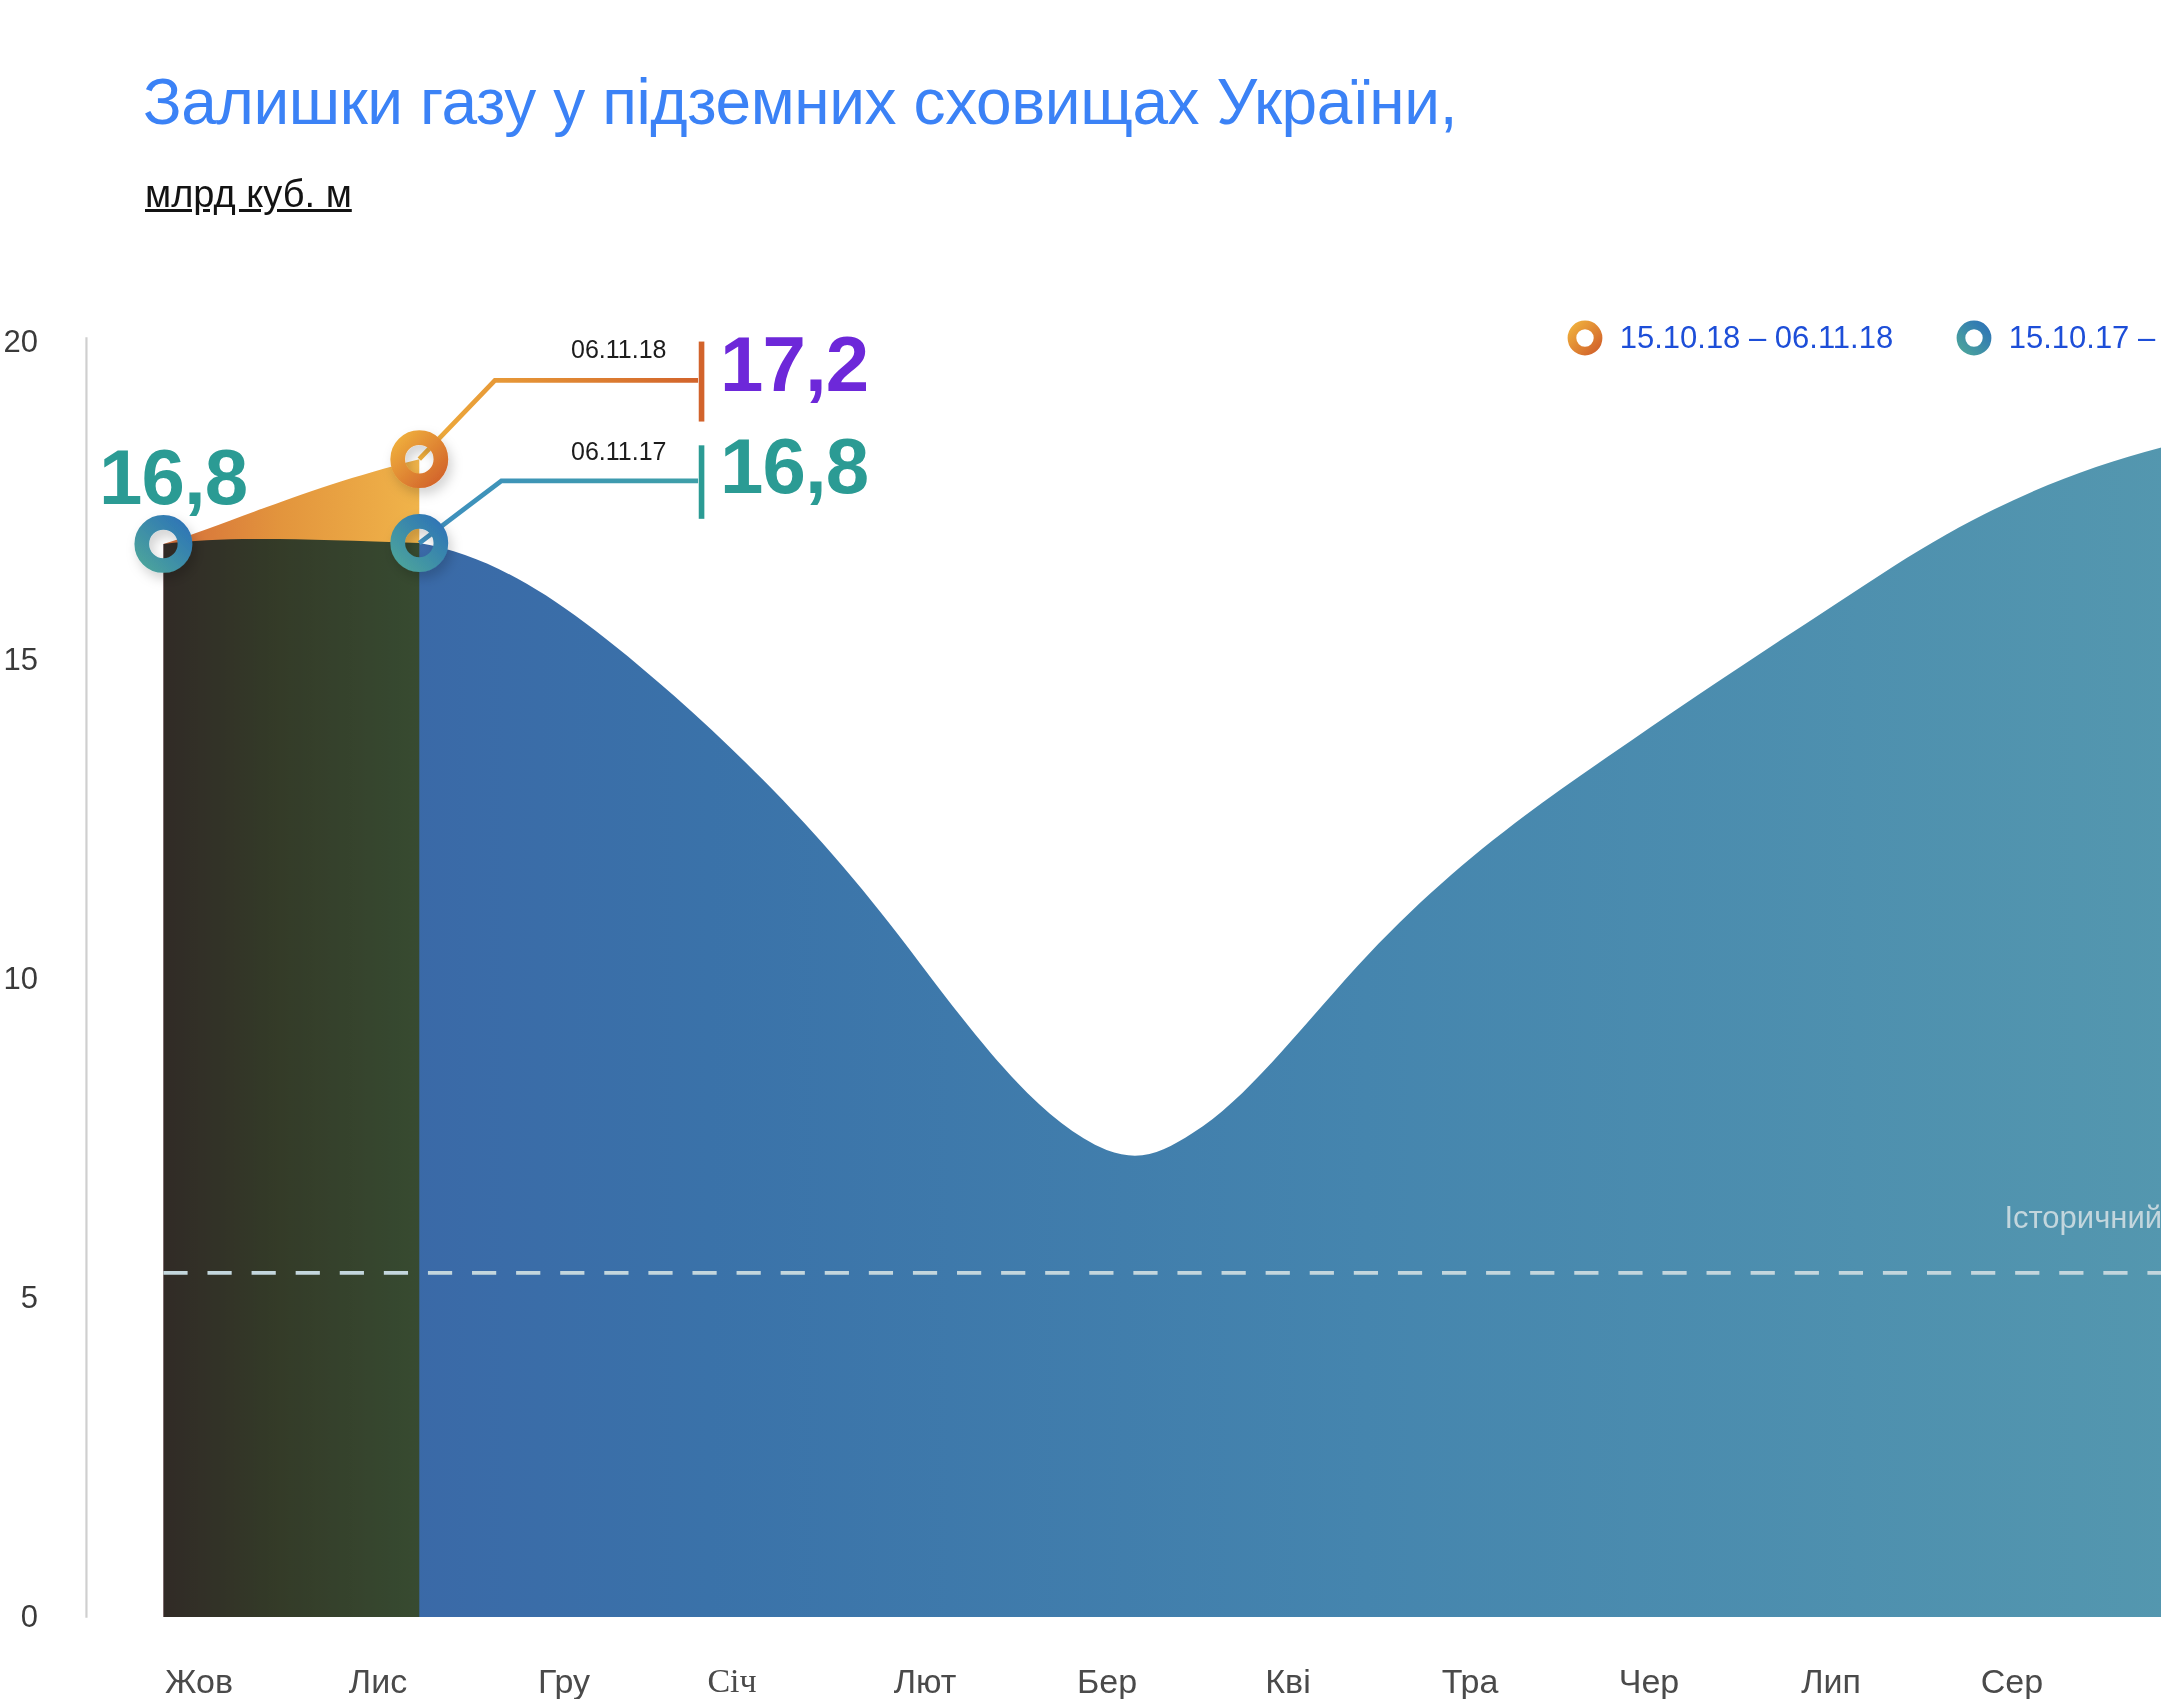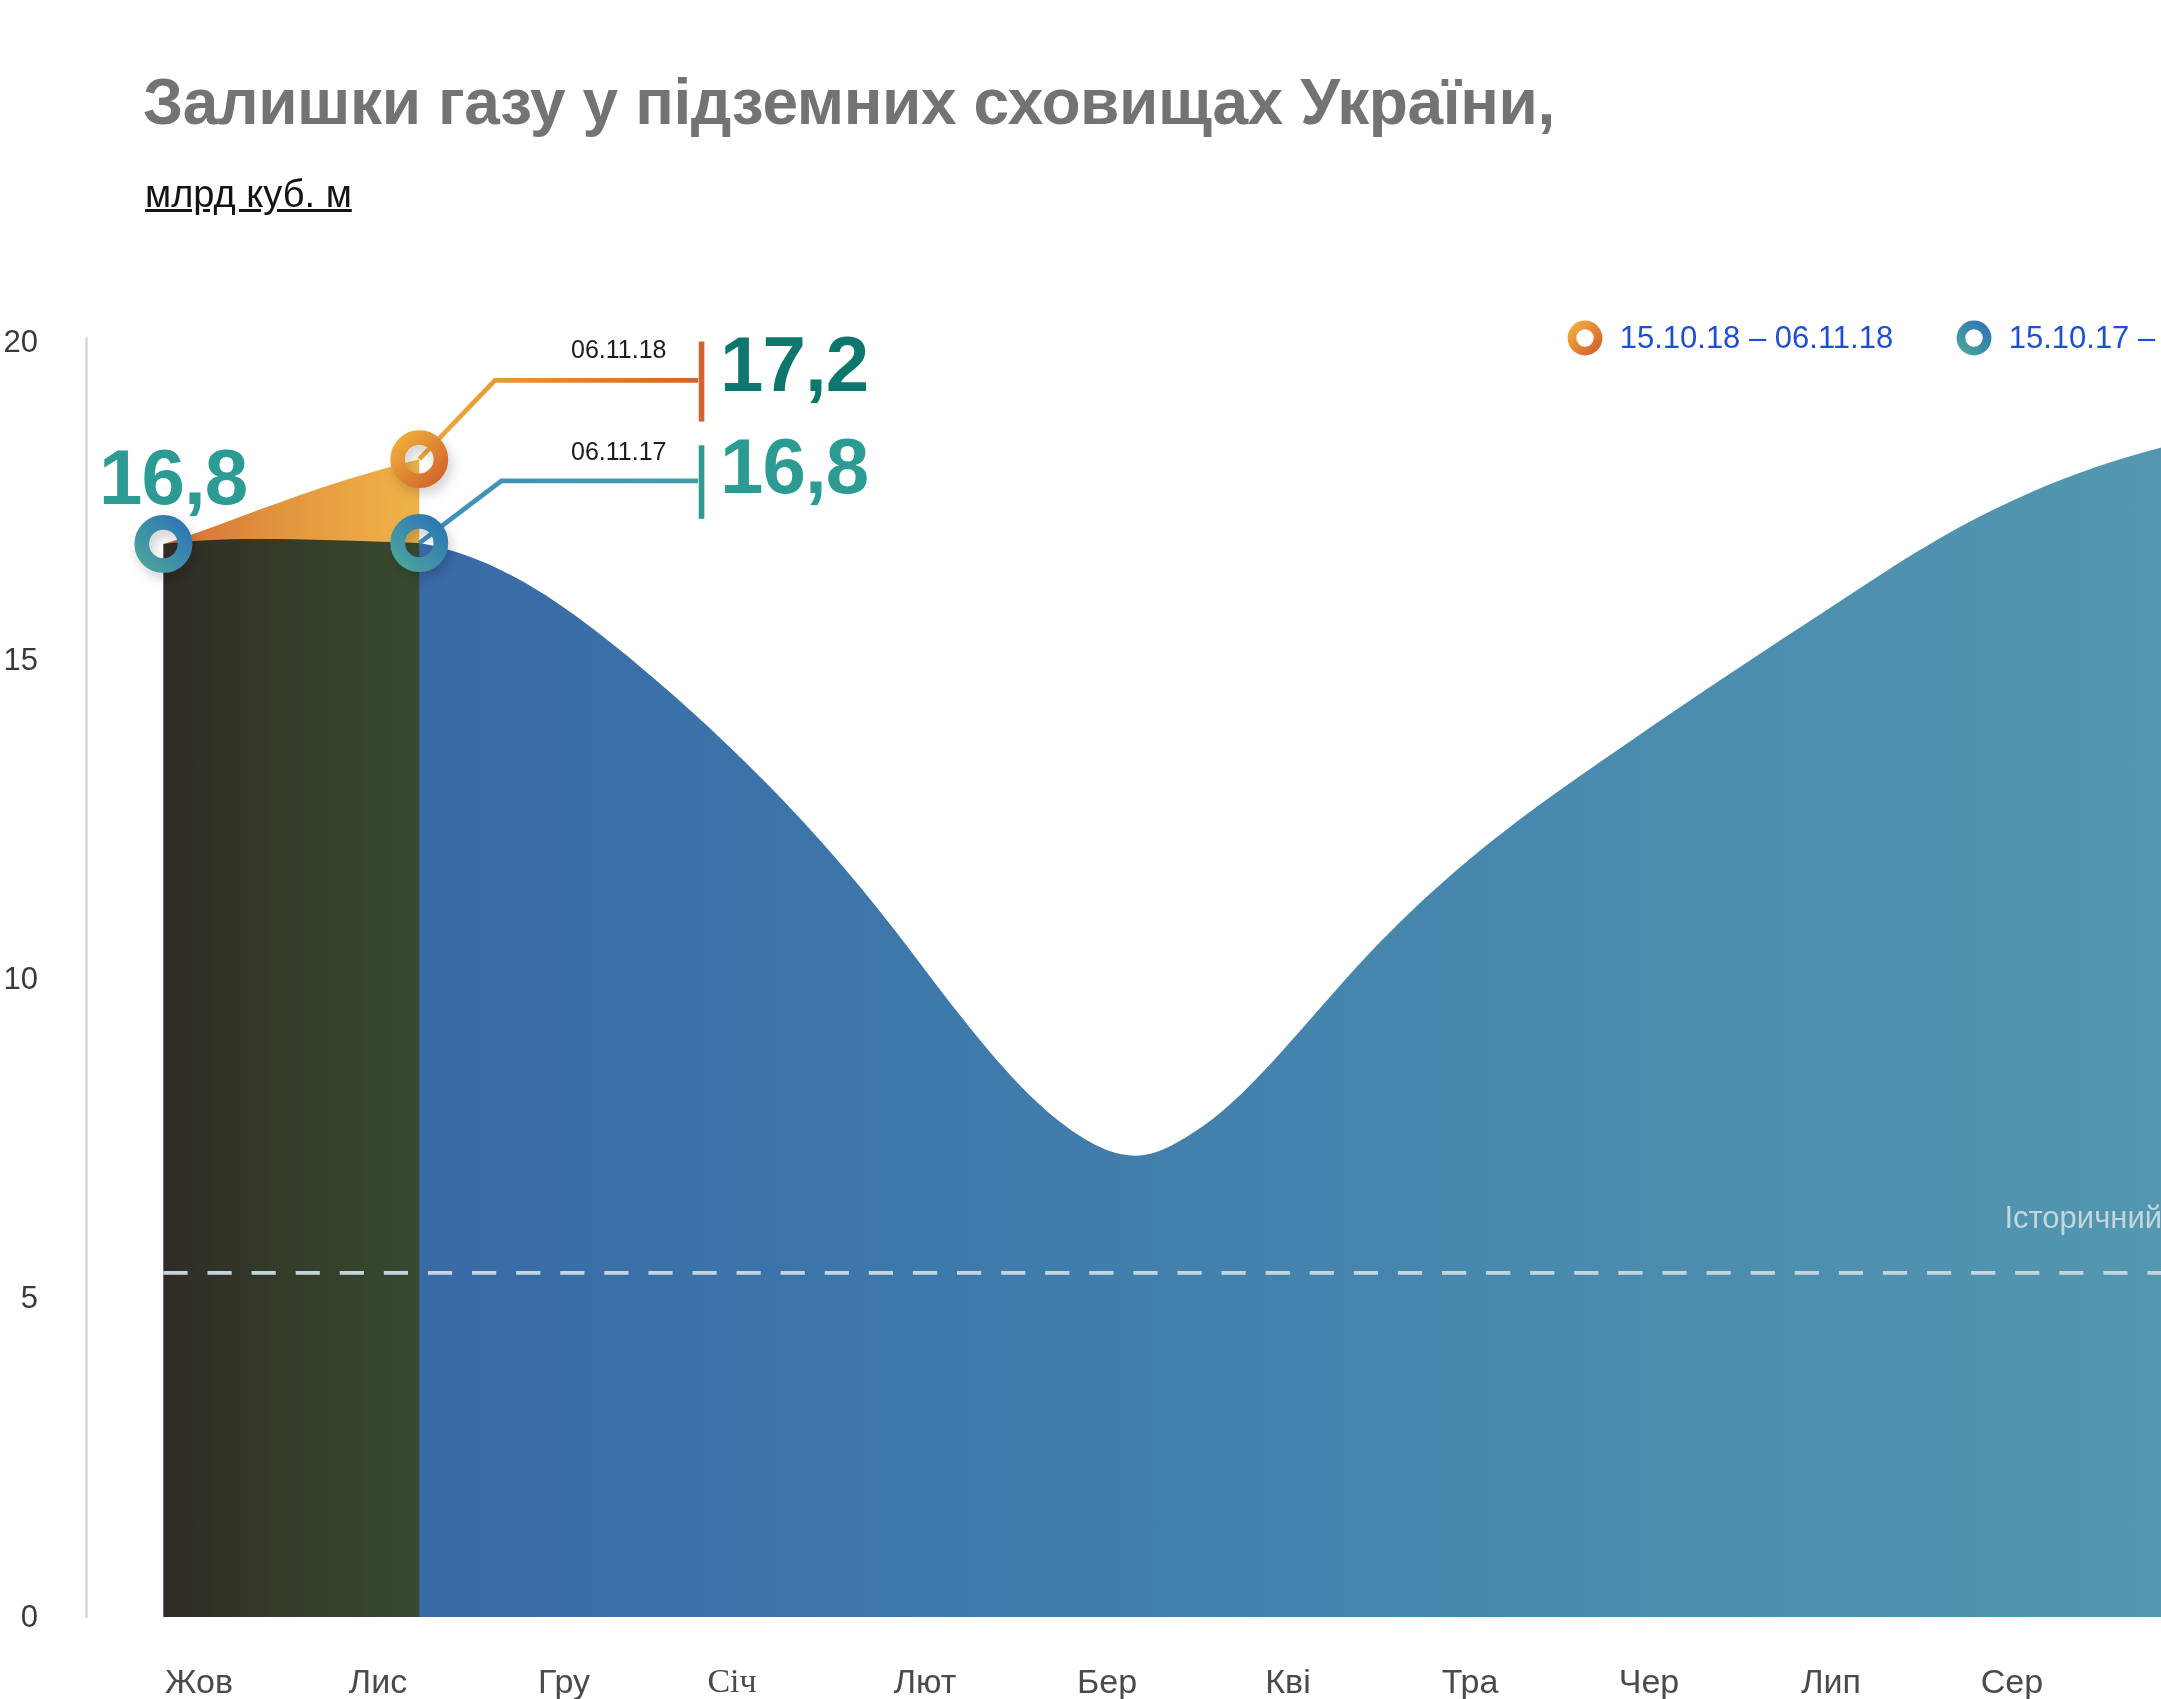--- a/index.html
+++ b/index.html
@@ -1,21 +1,21 @@
 <!DOCTYPE html>
 <html style="font-size:7px"><head>
 <meta charset="utf-8">
 <style>
   html,body{margin:0;padding:0;background:#ffffff;}
   body{width:2348px;height:1700px;position:relative;overflow:hidden;
        font-family:"Liberation Sans","DejaVu Sans",sans-serif;
        -webkit-font-smoothing:antialiased;}
 
-  #title{position:absolute;left:143px;top:69px;font-size:64px;font-weight:700;
-         color:#737373;letter-spacing:-0.4px;white-space:nowrap;line-height:1.05;}
+  #title{position:absolute;left:143px;top:69px;font-size:64px;font-weight:400;
+         color:#3b82f6;letter-spacing:-0.4px;white-space:nowrap;line-height:1.05;}
   #subtitle{position:absolute;left:145px;top:173px;font-size:38px;font-weight:400;
             color:#131313;white-space:nowrap;text-decoration:underline;}
 
   #chart{position:absolute;left:0;top:0;width:2348px;height:1700px;}
 
   .ylab{position:absolute;font-size:31px;color:#3a3a3a;text-align:right;
         width:86px;transform:translateY(-50%);}
   .xlab{position:absolute;font-size:34px;color:#4a4a4a;text-align:center;
         width:173px;transform:translateX(-50%);top:1632px;margin-top:30px;}
 
@@ -127,21 +127,21 @@
 <div class="xlab" style="left:1288px;">Кві</div>
 <div class="xlab" style="left:1470px;">Тра</div>
 <div class="xlab" style="left:1649px;">Чер</div>
 <div class="xlab" style="left:1831px;">Лип</div>
 <div class="xlab" style="left:2012px;">Сер</div>
 <div class="xlab" style="left:2194px;">Вер</div>
 
 <div class="bigval" style="left:99px;top:432px;color:#2B9B94;">16,8</div>
 
 <div class="callout-date" style="left:571px;top:335px;">06.11.18</div>
-<div class="callout-val" style="left:720px;top:319px;color:#0f766e;">17,2</div>
+<div class="callout-val" style="left:720px;top:319px;color:#6d28d9;">17,2</div>
 
 <div class="callout-date" style="left:571px;top:437px;">06.11.17</div>
 <div class="callout-val" style="left:720px;top:421px;color:#2B9B94;">16,8</div>
 
 <div id="histlabel">Історичний мінімум</div>
 
 <div class="legend-item" style="left:1565px;top:318px;">
   <svg width="40" height="40" viewBox="0 0 92 92">
     <defs>
       <linearGradient id="lgO" x1="0" y1="0" x2="1" y2="1">

